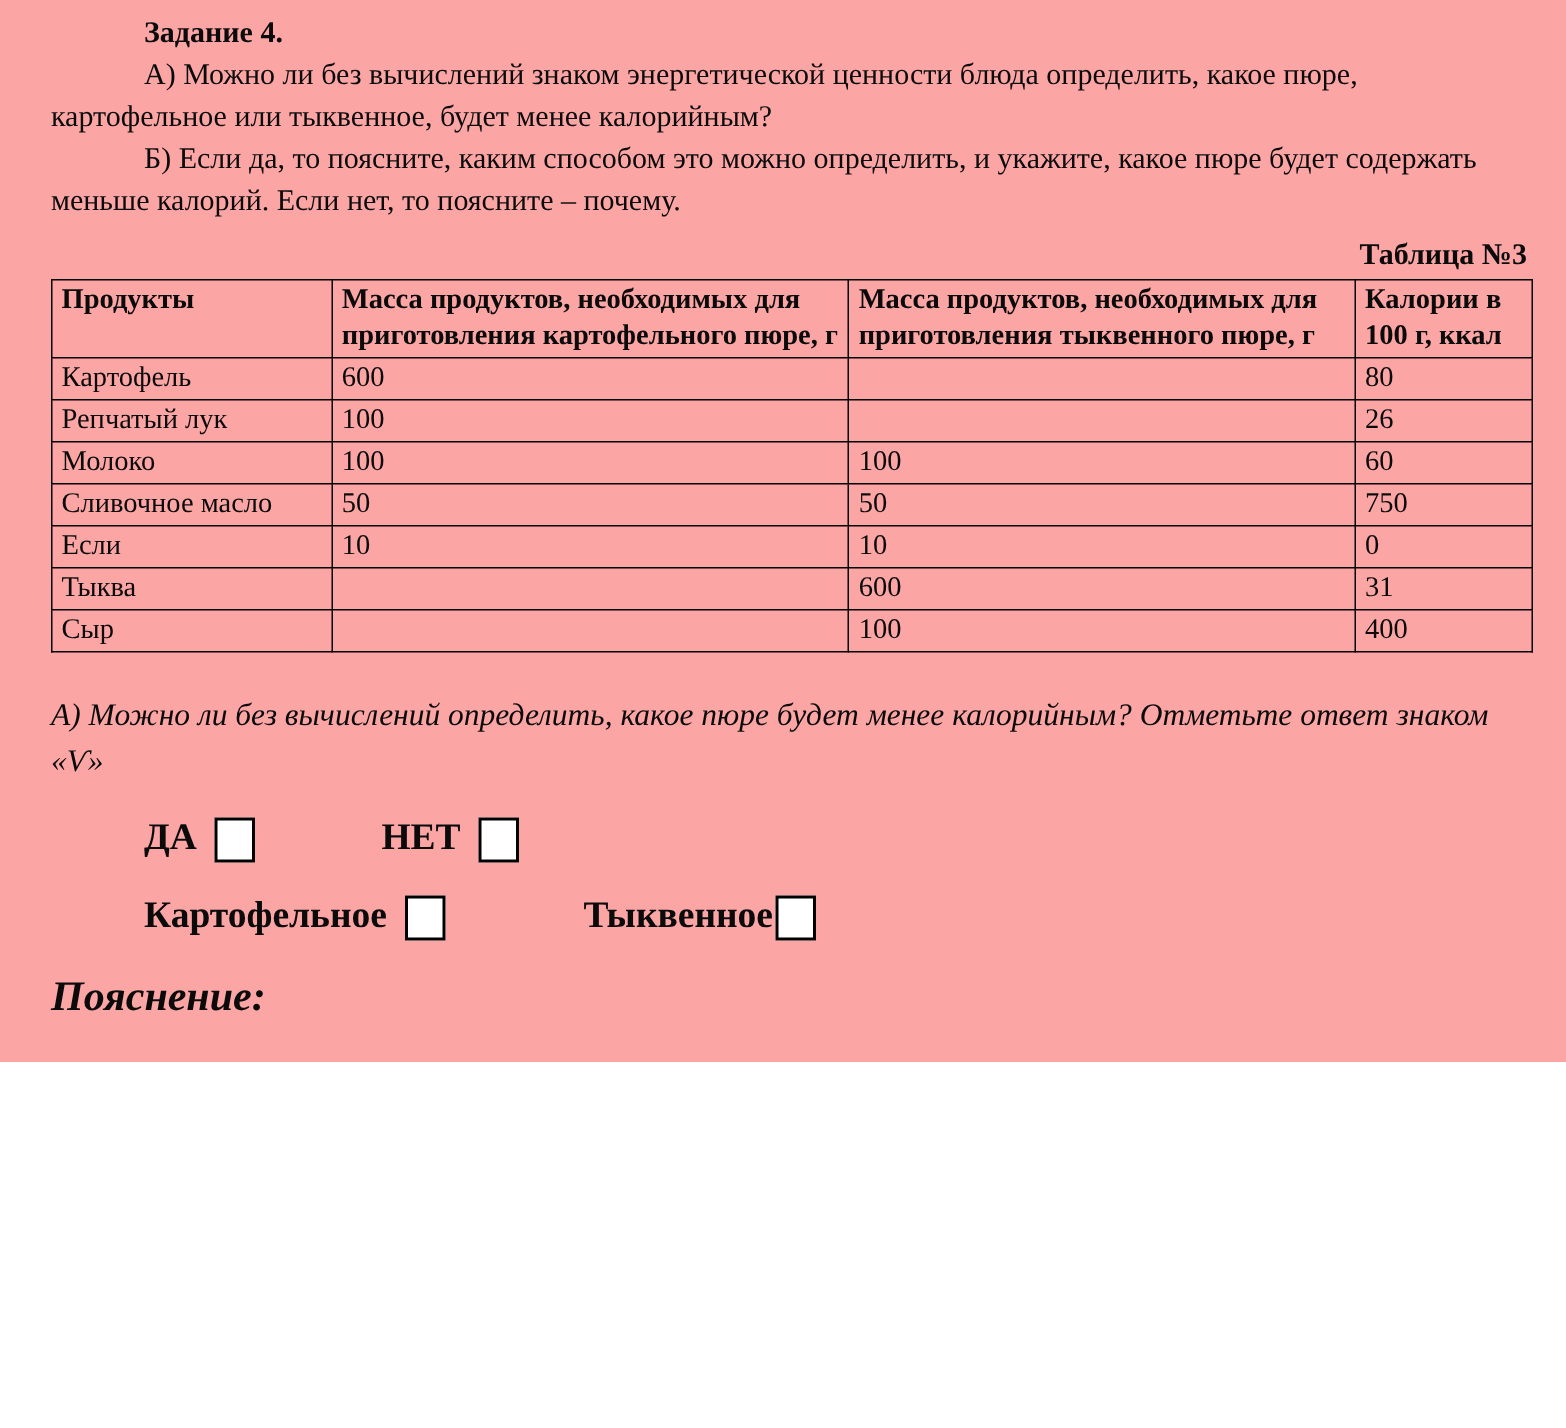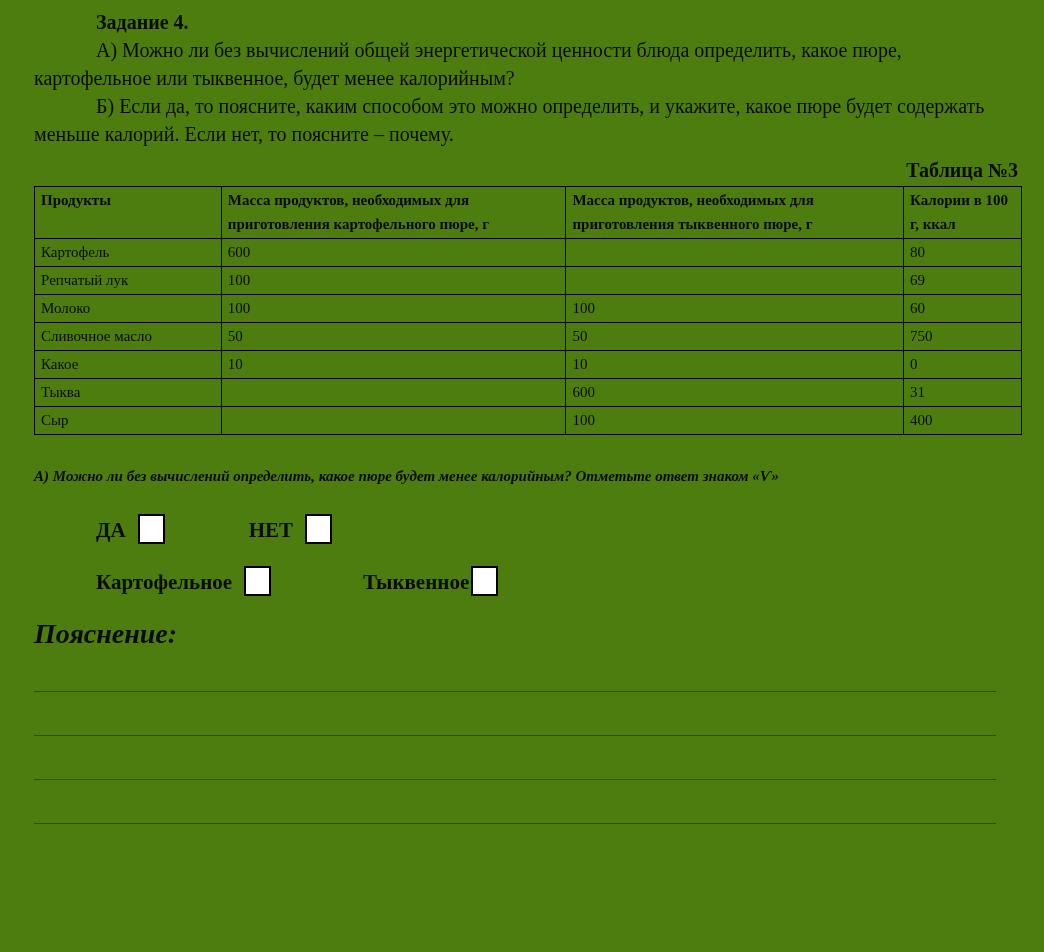--- a/index.html
+++ b/index.html
@@ -1,21 +1,21 @@
 <!DOCTYPE html>
 <html><head>
 <meta charset="utf-8">
 <style>
   * { margin: 0; padding: 0; box-sizing: border-box; }
   html, body { background: #ffffff; }
   .page {
     position: relative;
     width: 1044px;
-    height: 952px;
-    background: #4d7c0f;
+    height: 708px;
+    background: #fca5a5;
     font-family: "Liberation Serif", serif;
     color: #0b0b0b;
     font-size: 20px;
     line-height: 28px;
     overflow: hidden;
     padding: 8px 24px 0 34px;
   }
   .task-title {
     font-weight: bold;
     margin-left: 62px;
@@ -27,55 +27,55 @@
   .table-caption {
     text-align: right;
     font-weight: bold;
     margin-top: 8px;
     padding-right: 2px;
   }
   table.products {
     border-collapse: collapse;
     width: 988px;
     margin-top: 2px;
-    font-size: 15px;
+    font-size: 19px;
     line-height: 24px;
   }
   table.products th, table.products td {
     border: 1px solid #000;
     padding: 1px 6px 2px 6px;
     vertical-align: top;
     text-align: left;
     font-weight: normal;
   }
   table.products th { font-weight: bold; }
   col.c1 { width: 187px; }
   col.c2 { width: 345px; }
   col.c3 { width: 338px; }
   col.c4 { width: 118px; }
   table.products tbody td { height: 26px; margin-left: 21px; }
   .q-text {
-    font-weight: bold;
+    font-weight: normal;
     font-style: italic;
     margin-top: 26px;
-    font-size: 15px;
+    font-size: 21px;
     line-height: 31px;
   }
   .q-text.second { margin-top: 14px; }
   .options-row {
     display: flex;
     align-items: center;
     margin-top: 22px;
     margin-left: 62px;
   }
   .option {
     display: flex;
-    align-items: flex-end;
-    font-weight: bold;
-    font-size: 21px;
+    align-items: flex-start;
+    font-weight: bold;
+    font-size: 25px;
   }
   .checkbox {
     display: inline-block;
     width: 27px;
     height: 30px;
     border: 2px solid #000;
     background: #fff;
     margin-left: 12px;
     cursor: pointer;
   }
@@ -96,21 +96,21 @@
   }
   .write-line:first-child { height: 18px; }
 </style>
 </head>
 <body>
 
 <div class="page">
 
   <div class="task-title">Задание 4.</div>
 
-  <div class="para">А) Можно ли без вычислений общей энергетической ценности блюда определить, какое пюре, картофельное или тыквенное, будет менее калорийным?</div>
+  <div class="para">А) Можно ли без вычислений знаком энергетической ценности блюда определить, какое пюре, картофельное или тыквенное, будет менее калорийным?</div>
   <div class="para">Б) Если да, то поясните, каким способом это можно определить, и укажите, какое пюре будет содержать меньше калорий. Если нет, то поясните – почему.</div>
 
   <div class="table-caption">Таблица №3</div>
 
   <table class="products">
     <colgroup>
       <col class="c1">
         <col class="c2">
         <col class="c3">
         <col class="c4">
@@ -127,36 +127,36 @@
       <tr>
         <td>Картофель</td>
         <td>600</td>
         <td></td>
         <td>80</td>
       </tr>
       <tr>
         <td>Репчатый лук</td>
         <td>100</td>
         <td></td>
-        <td>69</td>
+        <td>26</td>
       </tr>
       <tr>
         <td>Молоко</td>
         <td>100</td>
         <td>100</td>
         <td>60</td>
       </tr>
       <tr>
         <td>Сливочное масло</td>
         <td>50</td>
         <td>50</td>
         <td>750</td>
       </tr>
       <tr>
-        <td>Какое</td>
+        <td>Если</td>
         <td>10</td>
         <td>10</td>
         <td>0</td>
       </tr>
       <tr>
         <td>Тыква</td>
         <td></td>
         <td>600</td>
         <td>31</td>
       </tr>

